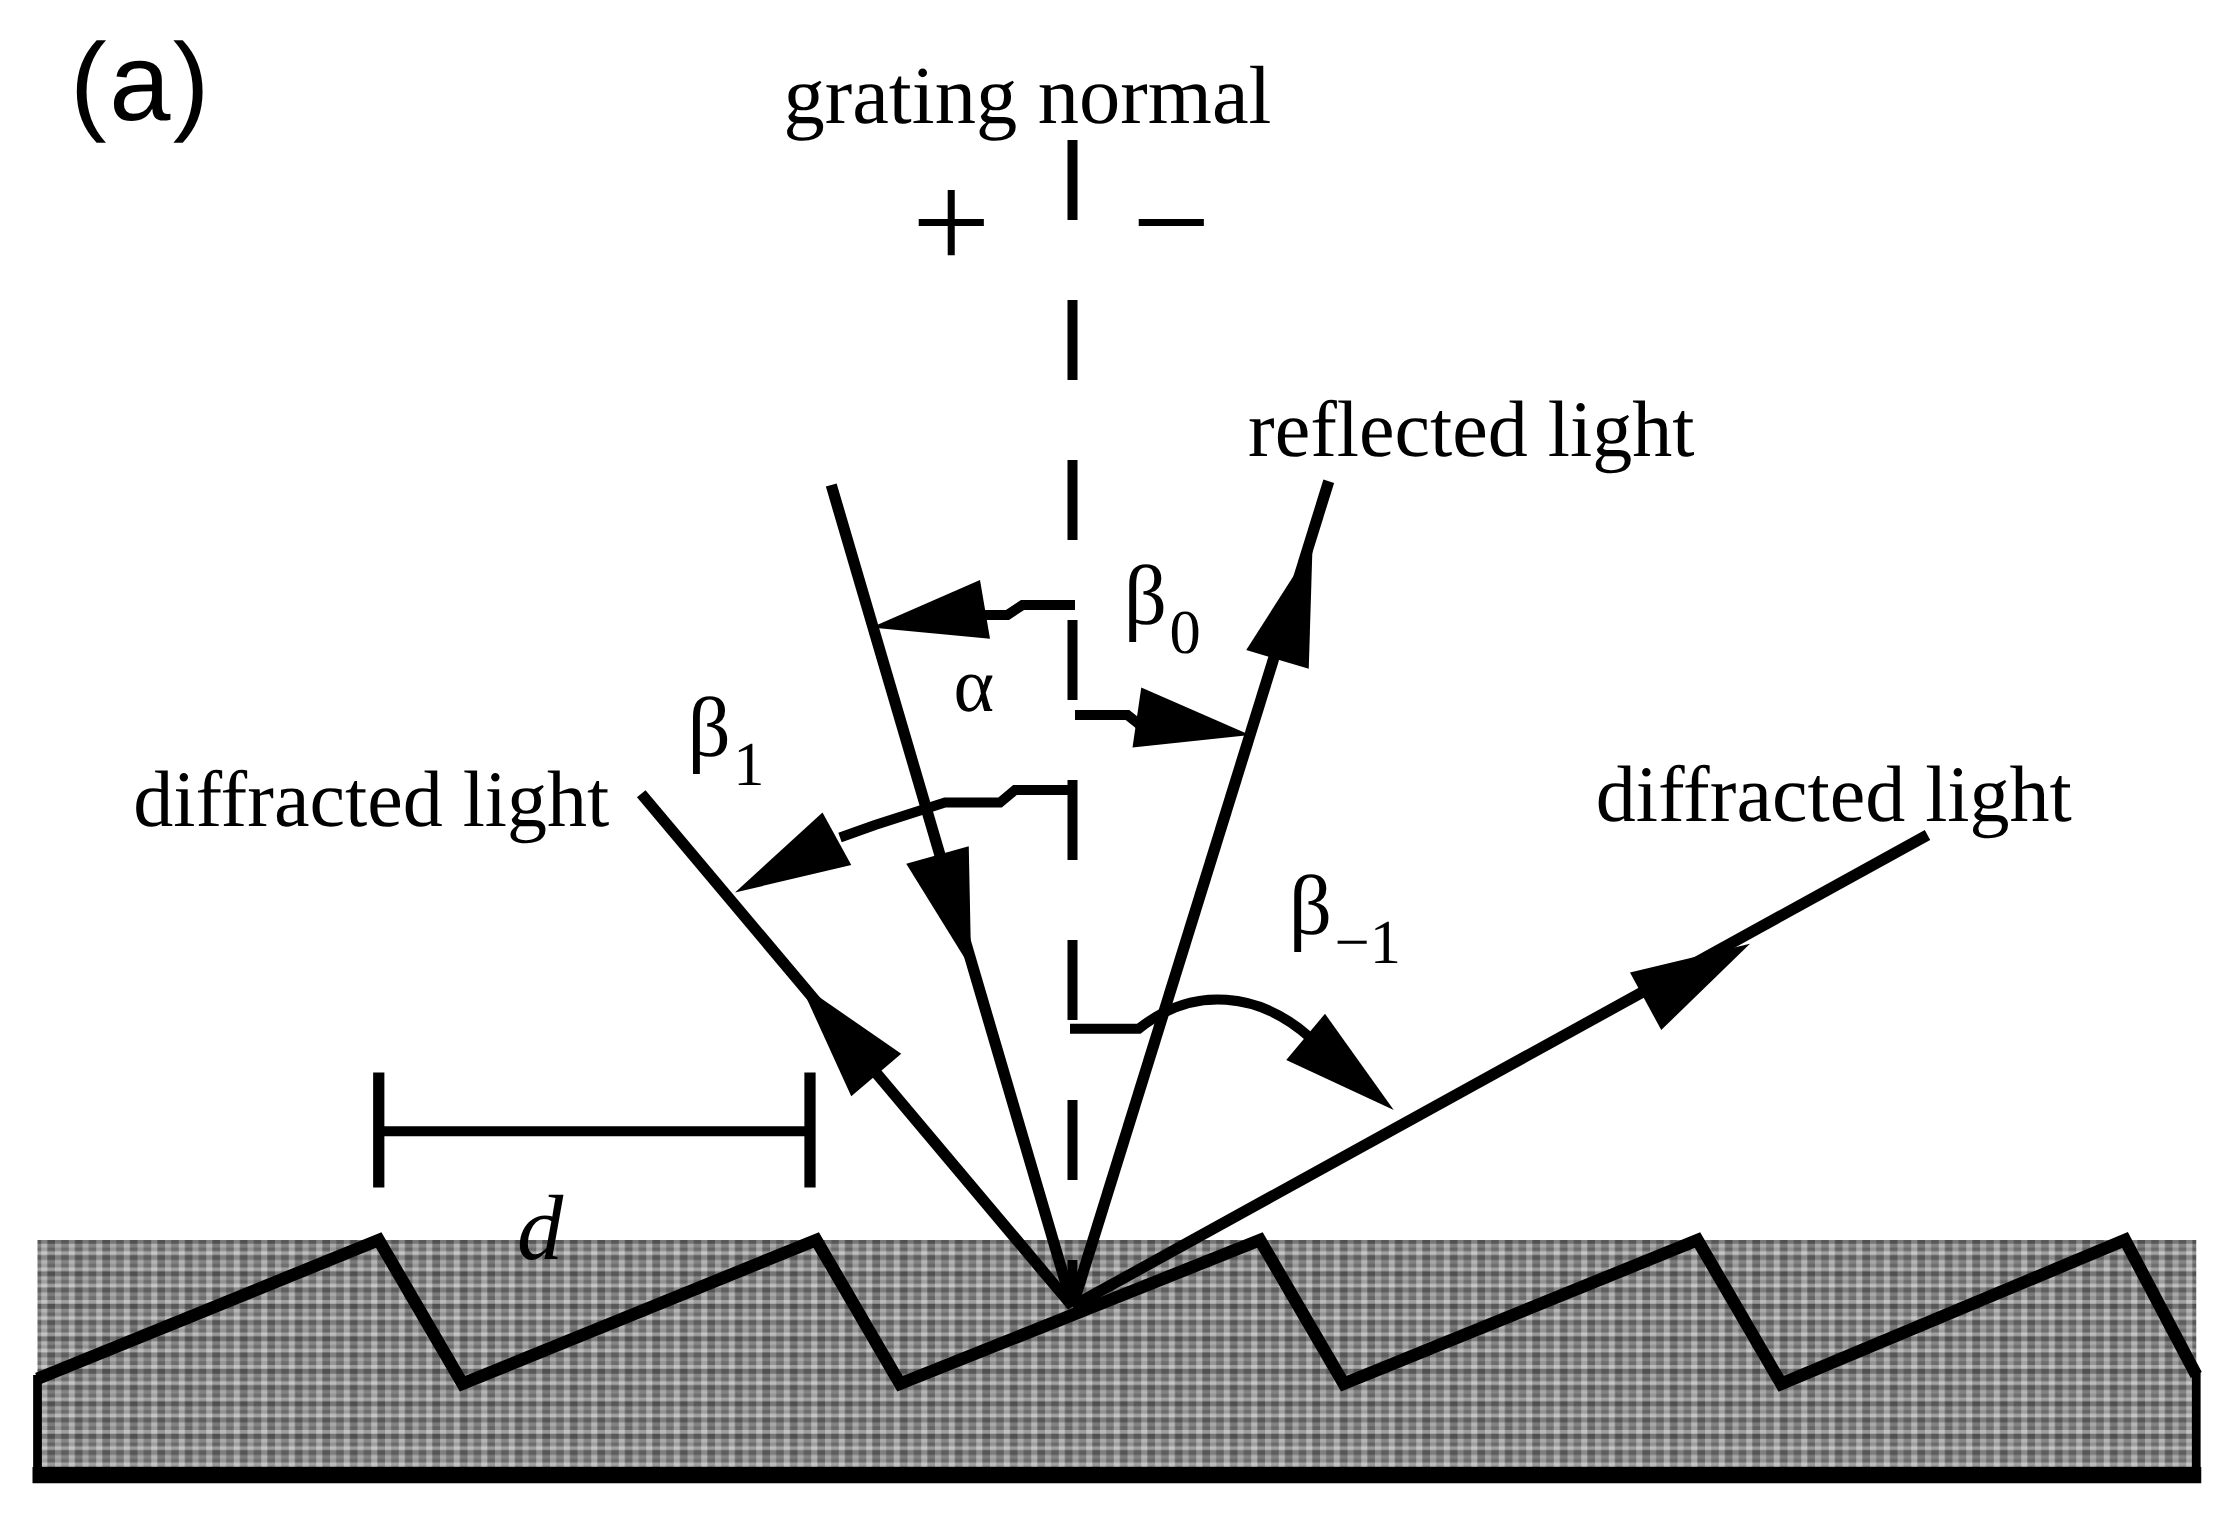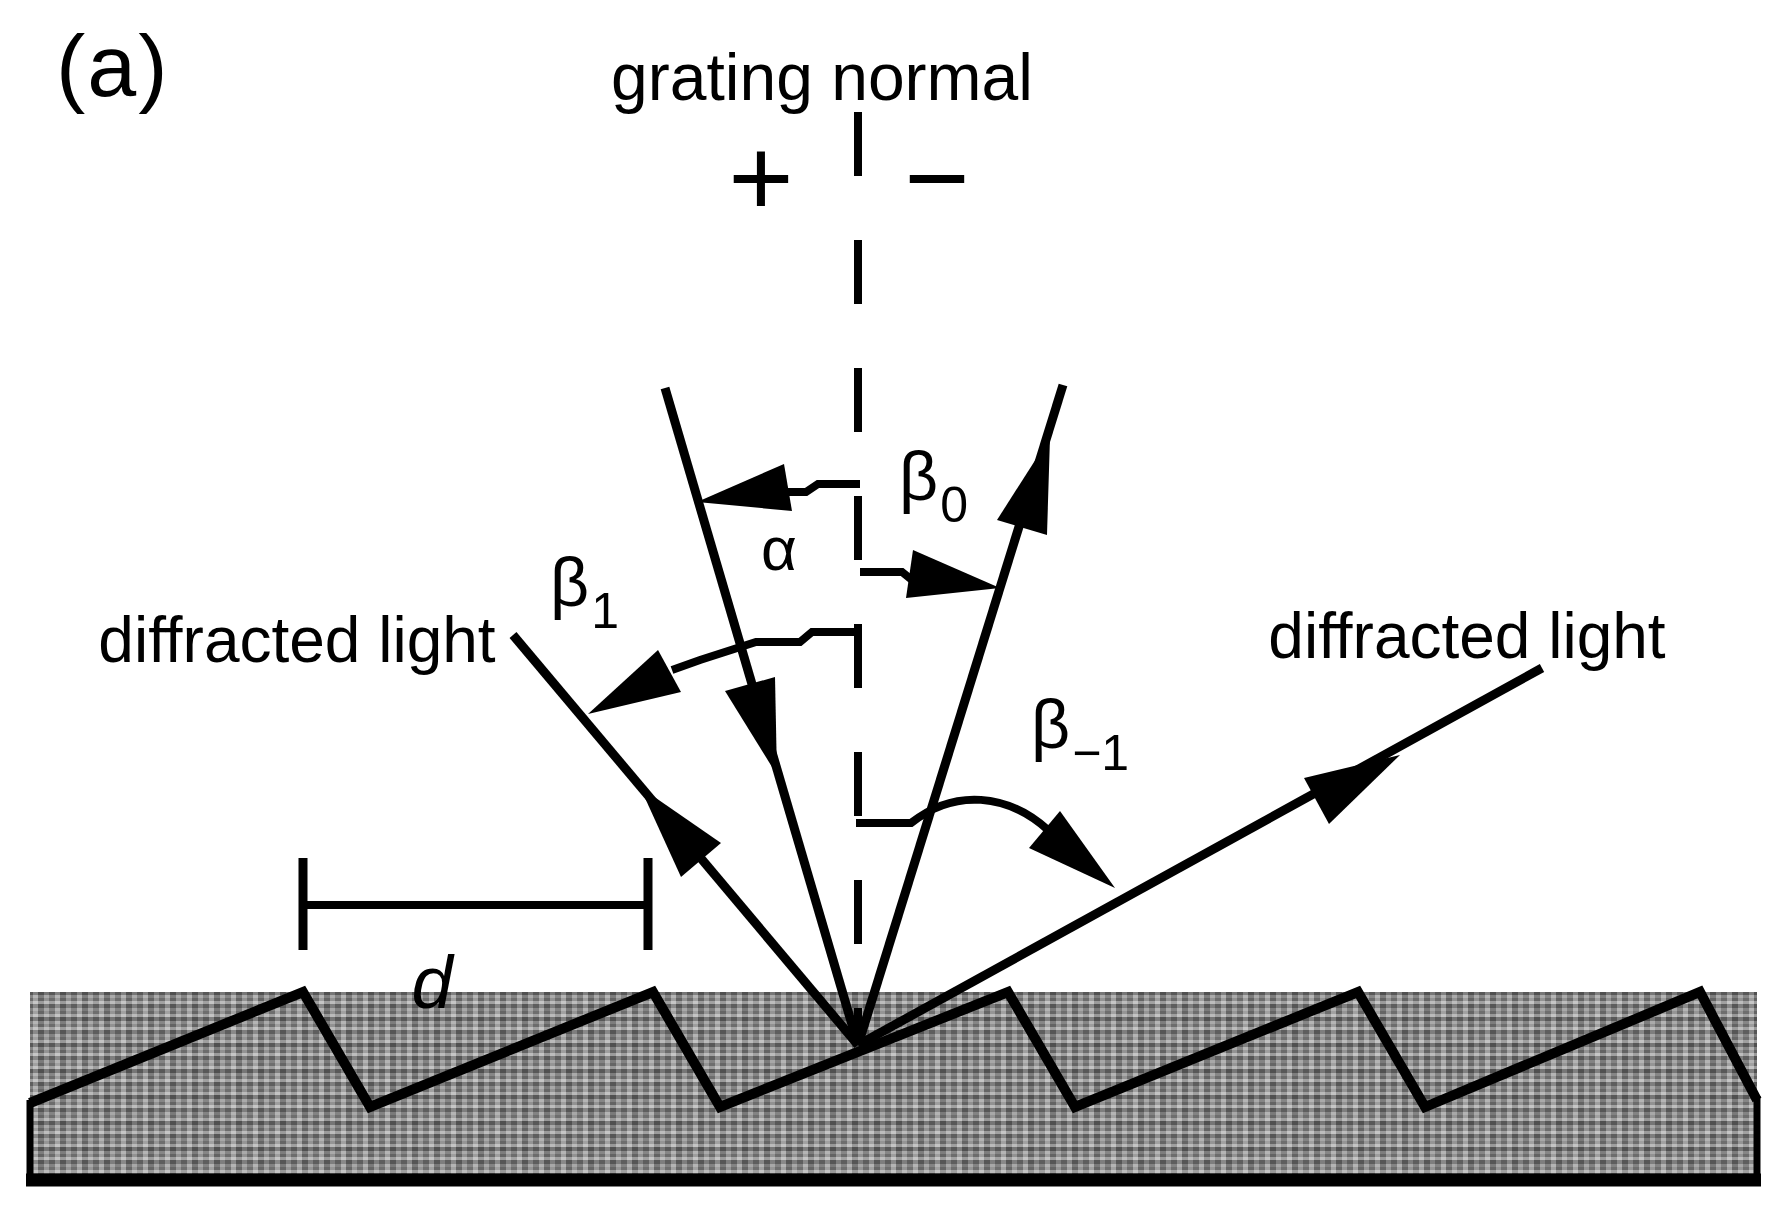--- a/index.html
+++ b/index.html
@@ -1,21 +1,21 @@
 <!DOCTYPE html>
 <html><head>
 <meta charset="utf-8">
 <style>
   html,body{margin:0;padding:0;background:#ffffff;}
   #stage{position:relative;width:1786px;height:1212px;background:#ffffff;overflow:hidden;
          font-family:"Liberation Serif","DejaVu Serif",serif;color:#000;}
   #art{position:absolute;left:0;top:0;}
   .lbl{position:absolute;white-space:nowrap;line-height:1;color:#000;}
   .centered{transform:translateX(-50%);}
-  .serif{font-family:Liberation Sans, sans-serif;}
+  .serif{font-family:Liberation Serif, serif;}
   .sans{font-family:"Liberation Sans","DejaVu Sans",sans-serif;}
   .panel-label{left:56px;top:22px;font-size:88px;letter-spacing:2px;}
   .grating-normal{left:822px;top:44px;font-size:66px;}
   .incident{left:533px;top:312px;font-size:64px;}
   .reflected{left:1177px;top:312px;font-size:64px;}
   .diff-left{left:297px;top:608px;font-size:64px;}
   .diff-right{left:1467px;top:604px;font-size:64px;}
   .plus{left:761px;top:122px;font-size:112px;transform:translateX(-50%);}
   .minus{left:937px;top:122px;font-size:112px;transform:translateX(-50%);}
   .alpha{left:779px;top:518px;font-size:62px;}
@@ -110,20 +110,21 @@
 
   <div class="lbl sans panel-label">(a)</div>
 
   <div class="lbl serif centered grating-normal">grating normal</div>
 
   <div class="lbl serif plus">+</div>
 
   <div class="lbl serif minus">−</div>
 
 
+  <div class="lbl serif centered reflected">reflected light</div>
 
   <div class="lbl serif centered diff-left">diffracted light</div>
 
   <div class="lbl serif centered diff-right">diffracted light</div>
 
   <div class="lbl serif centered alpha">α</div>
 
   <div class="lbl serif angle-label beta1">
     <span class="base">β</span>
     <span class="sub">1</span>

